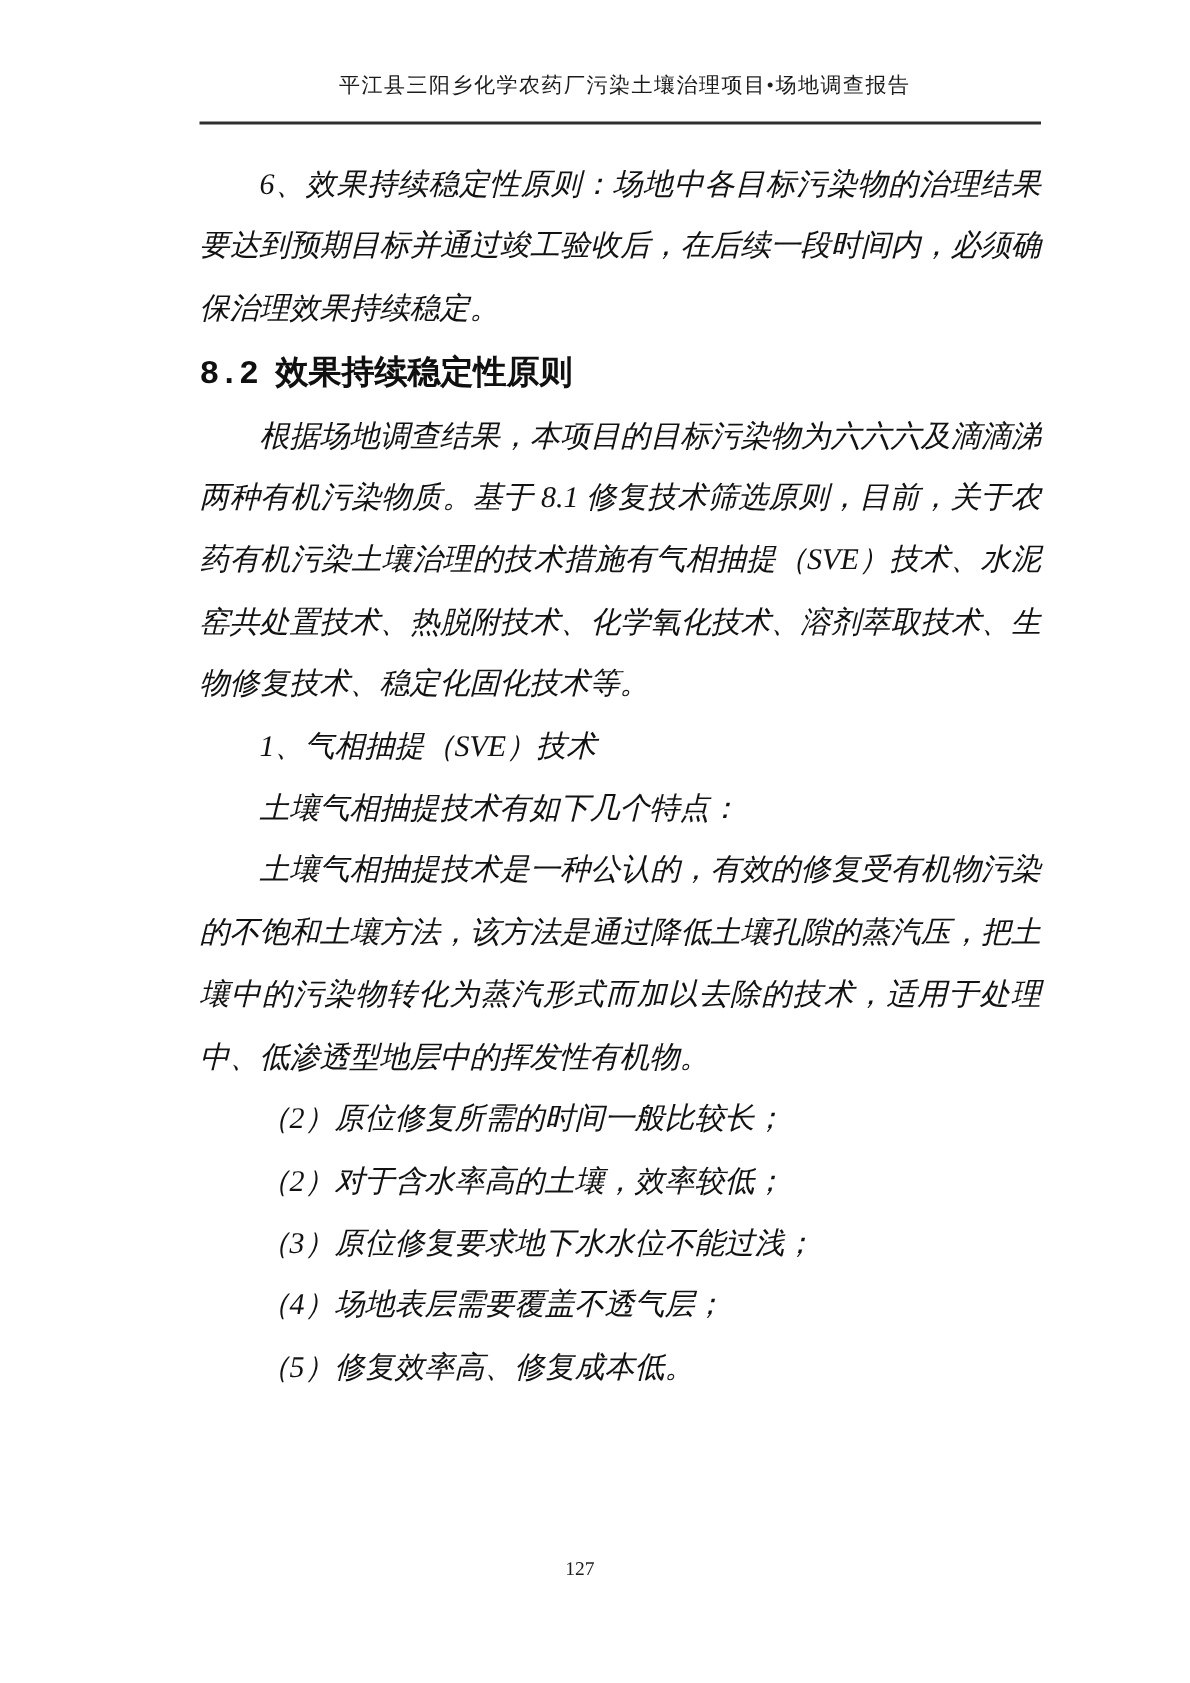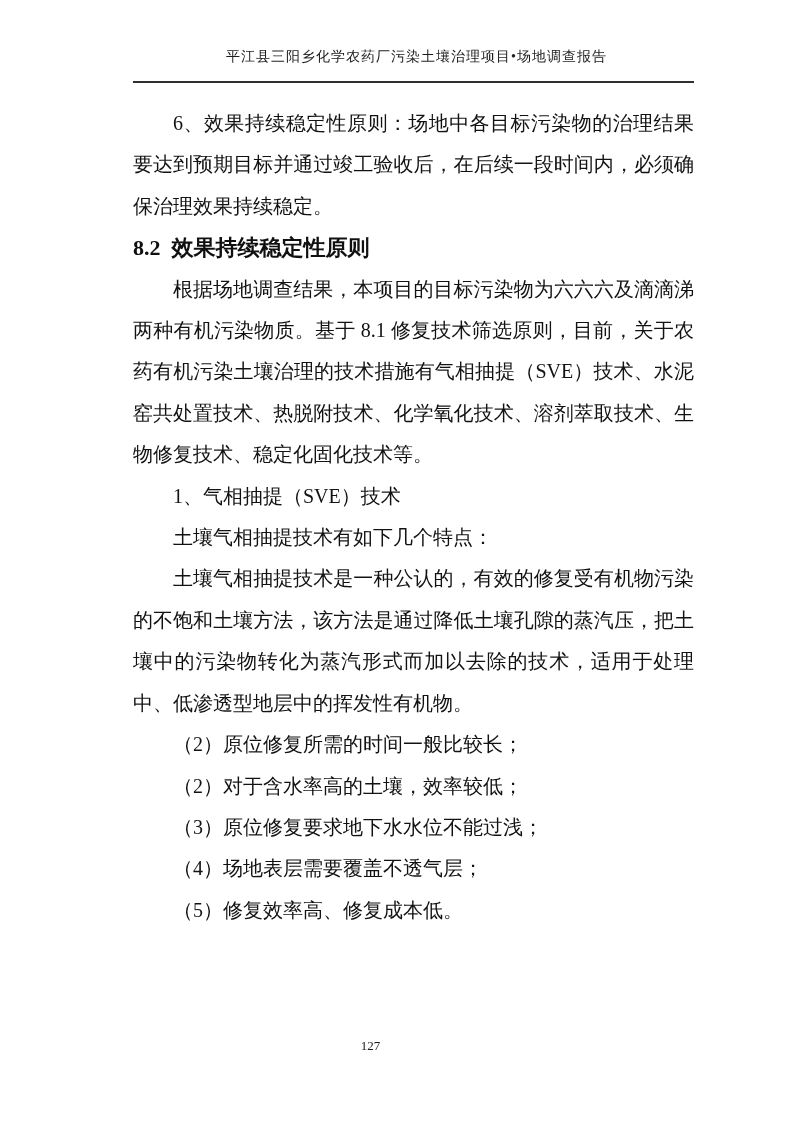--- a/index.html
+++ b/index.html
@@ -44,41 +44,42 @@
     left: 113px;
     width: 561px;
     font-size: 20px;
     line-height: 41.4px;
     text-align: justify;
     color: #121212;
   }
   .content p {
     margin: 0;
     text-indent: 2em;
+    font-style: italic;
   }
   .section-heading {
     margin: 0;
     font-family: "Liberation Sans", "DejaVu Sans", sans-serif;
     font-size: 22px;
     font-weight: bold;
     line-height: 41.4px;
     text-indent: 0;
     text-align: left;
     color: #101010;
     white-space: nowrap;
   }
   .section-heading .section-number {
-    font-family: Liberation Serif, serif;
+    font-family: Liberation Mono, monospace;
     margin-right: 11px;
   }
   
   .page-footer {
     position: absolute;
     top: 1038px;
-    left: 0;
+    left: 16px;
     width: 701px;
     text-align: center;
     font-size: 13px;
     color: #1b1b1b;
   }
 </style>
 </head>
 <body>
 
 <div class="page">

